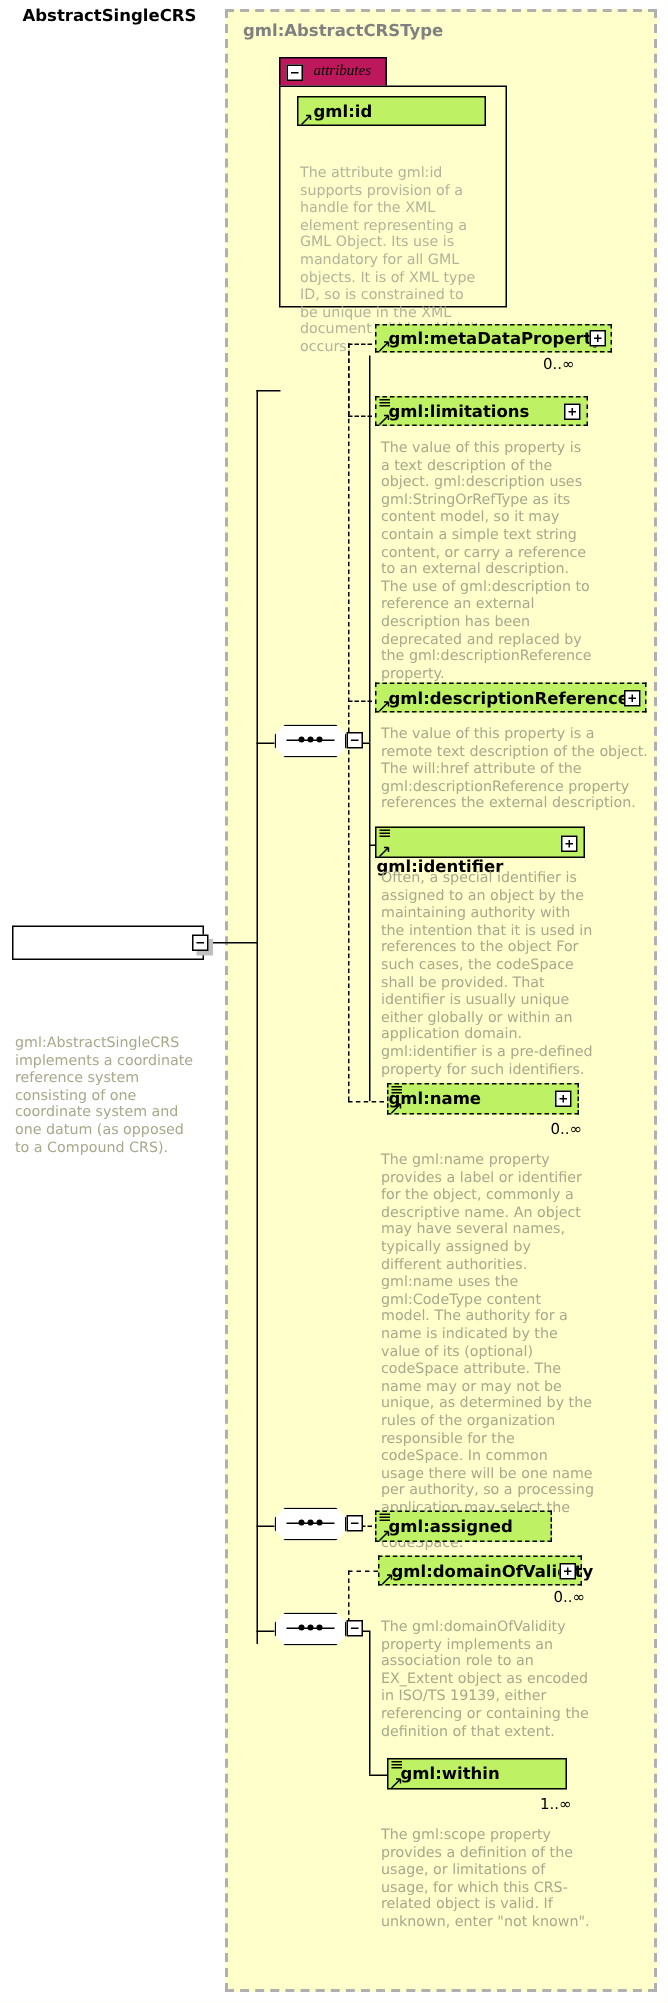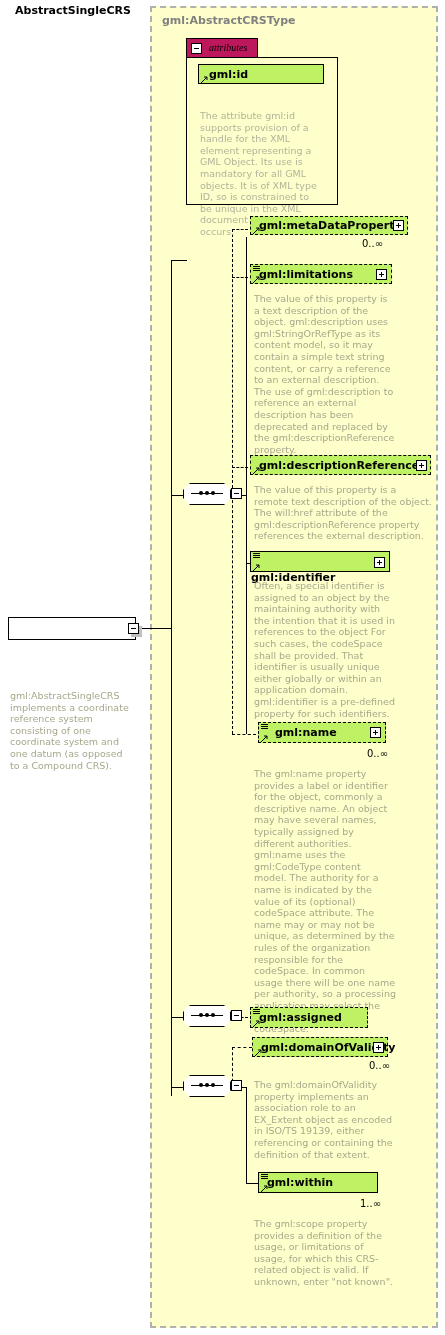--- a/index.html
+++ b/index.html
@@ -267,21 +267,21 @@
   <div class="seqglyph">
       <i></i>
       <i></i>
       <i></i>
     </div>
   <div class="mini-arrow">
     <svg width="9" height="9">
         <path d="M1 8 L7 2 M7 2 L4 2 M7 2 L7 5" stroke="#000" fill="none" stroke-width="1"></path>
       </svg>
   </div>
-  <div class="name" style="left:16px;top:3px;">gml:name</div>
+  <div class="name" style="left:0;top:3px;">gml:name</div>
   <div class="plus" style="right:4px;top:4px;"></div>
 </div>
 <div class="card" style="left:367px;top:748px;">0..∞</div>
 <div class="doc" style="left:254px;top:768px;width:142px;">The gml:name property provides a label or identifier for the object, commonly a descriptive name. An object may have several names, typically assigned by different authorities. gml:name uses the gml:CodeType content model.  The authority for a name is indicated by the value of its (optional) codeSpace attribute.  The name may or may not be unique, as determined by the rules of the organization responsible for the codeSpace.  In common usage there will be one name per authority, so a processing application may select the name from its preferred codeSpace.</div>
 
 <div class="seq" style="left:183px;top:1005px;">
   <div class="octsh"></div>
   <div class="oct"></div>
   <div class="hline"></div>
   <div class="d d1"></div>

